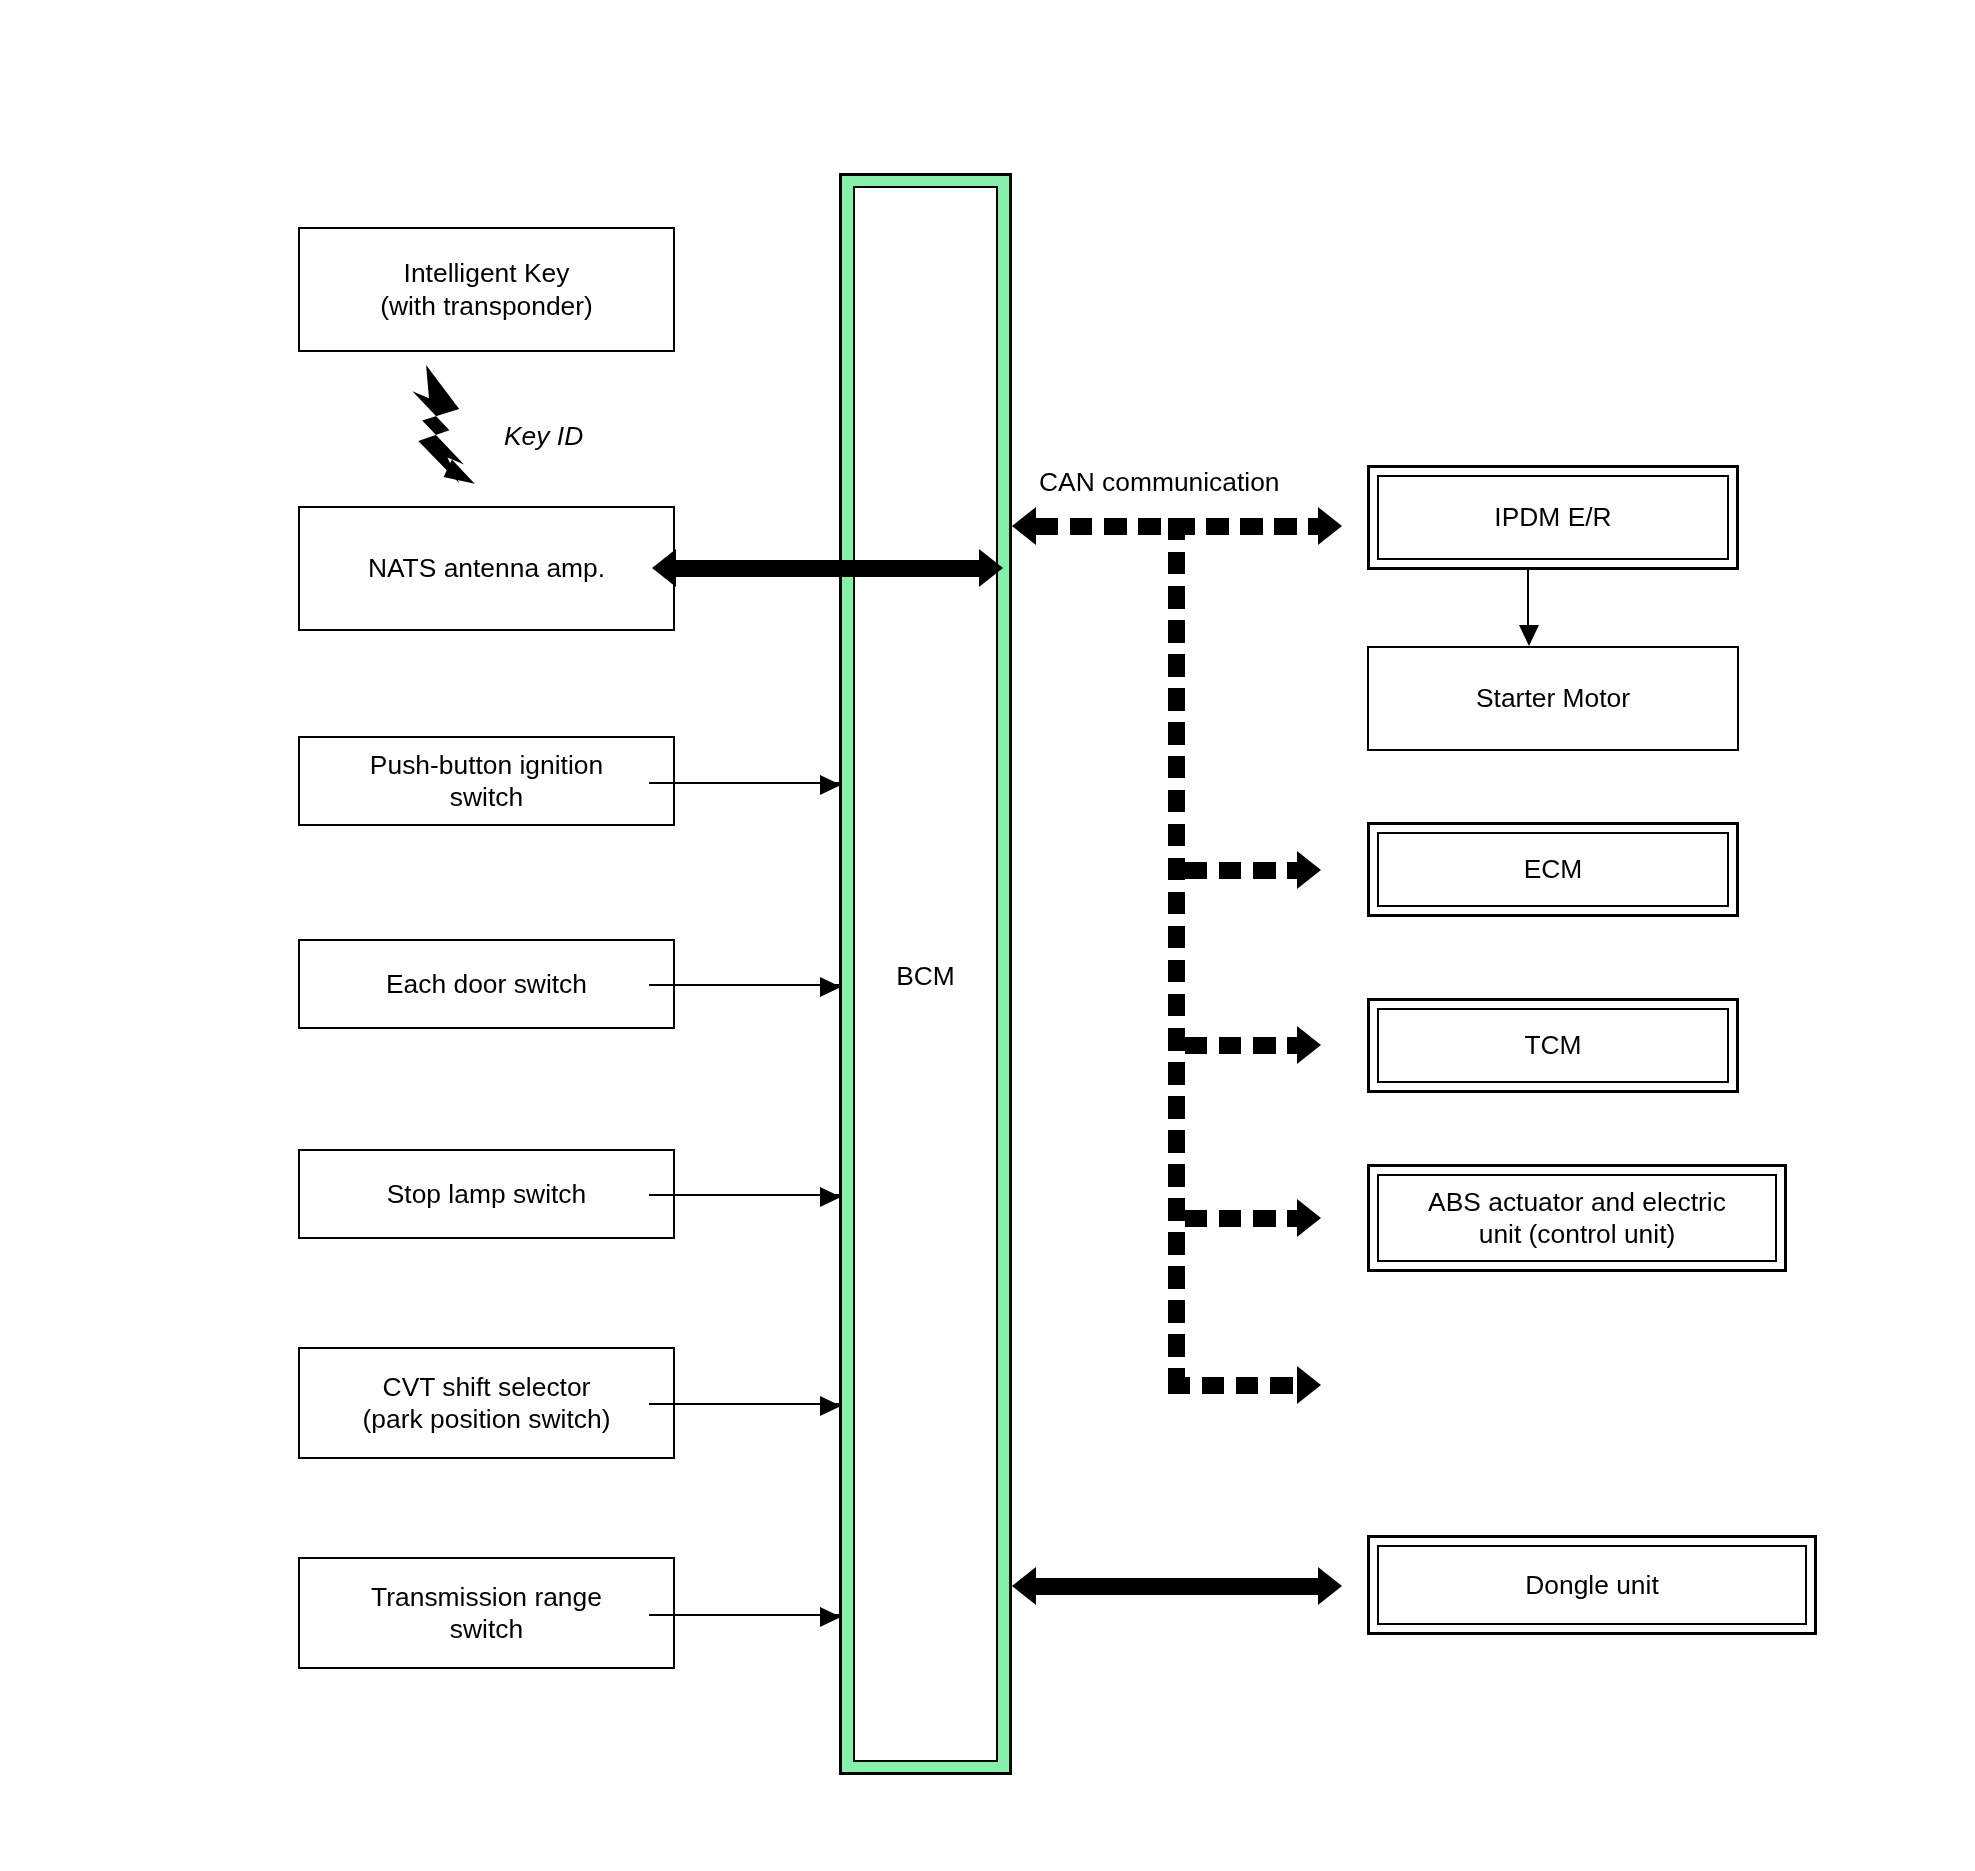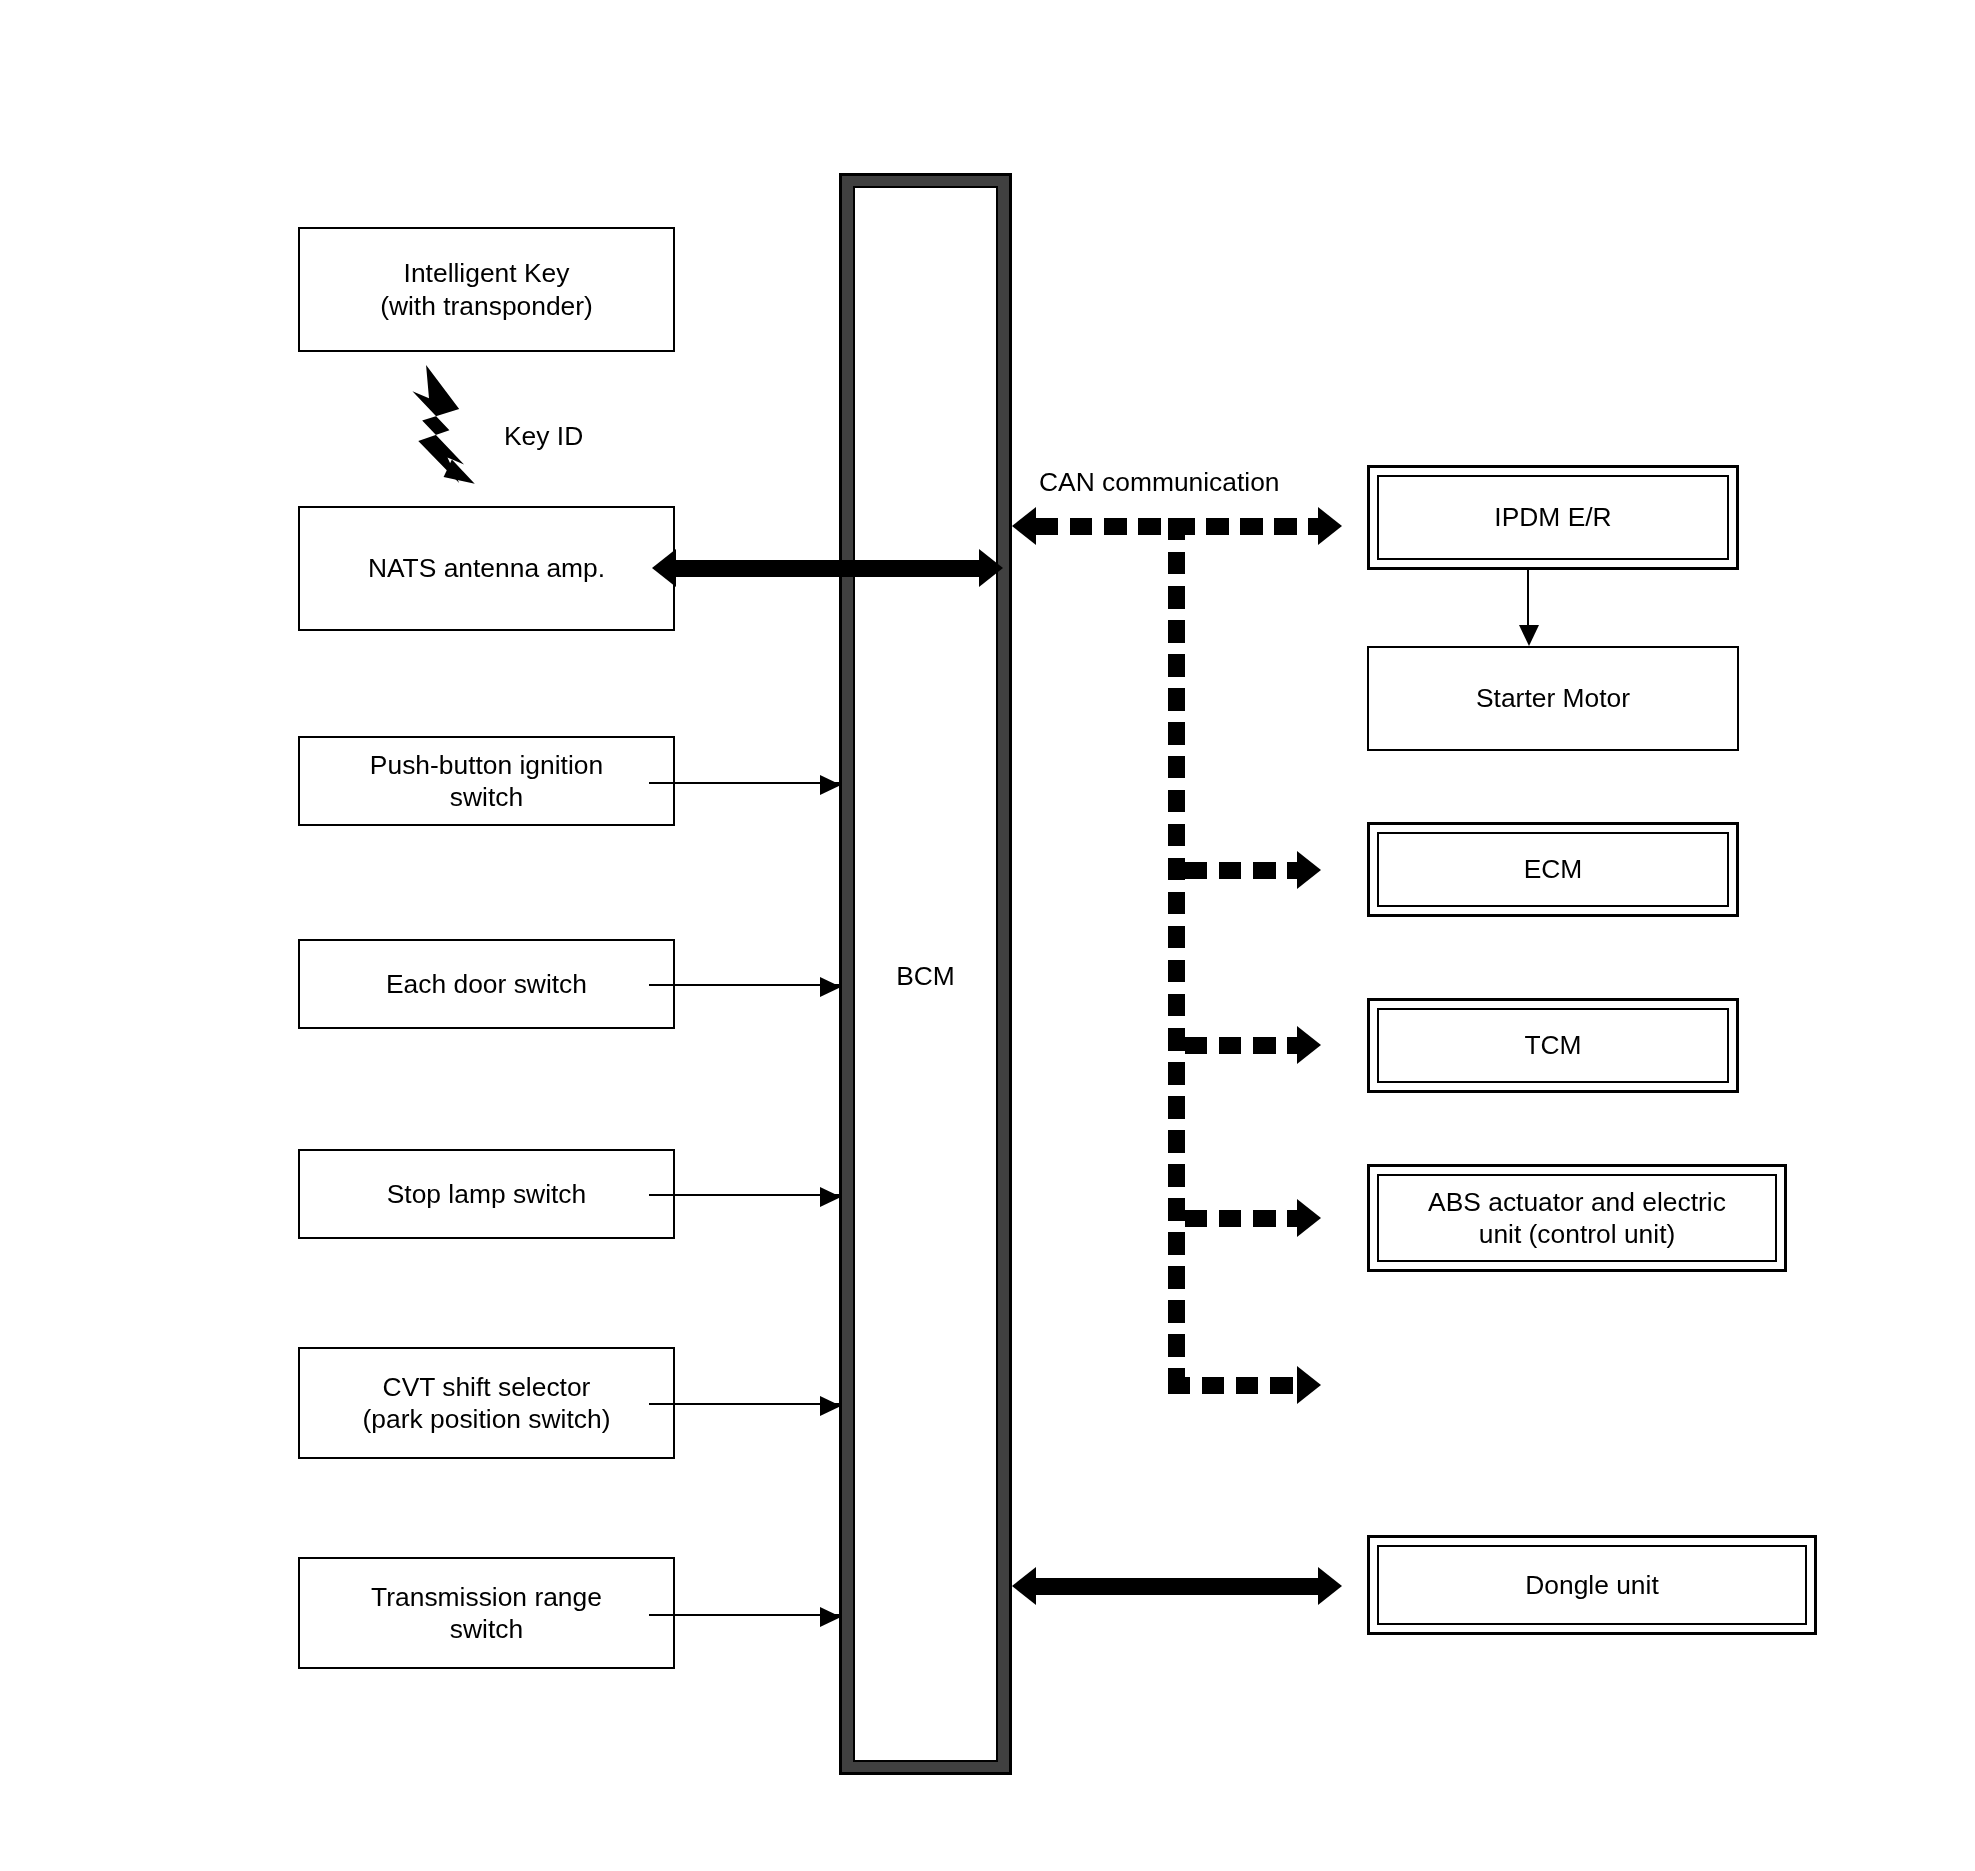--- a/index.html
+++ b/index.html
@@ -42,21 +42,21 @@
     text-align:center;
     background:#ffffff;
   }
   .node .label{display:block;}
 
   
   #bcm{
     position:absolute;
     box-sizing:border-box;
     border:3.4px solid #000000;
-    background:#404040;
+    background:#86efac;
     padding:9.8px 10.8px;
   }
   #bcm .inner{
     box-sizing:border-box;
     width:100%;
     height:100%;
     border:2.9px solid #000000;
     background:#ffffff;
     position:relative;
   }
@@ -211,21 +211,21 @@
       <span class="label">Transmission range</span>
       <span class="label">switch</span>
     </div>
   </div>
 
   <svg class="bolt" style="left:391px;top:362px;width:112px;height:122px;" viewBox="0 0 230 250" xmlns="http://www.w3.org/2000/svg">
     <path d="M 72 6 L 140 96 L 64 120 L 150 210 L 116 196 L 140 248
              L 56 162 L 120 140 L 44 60 L 78 74 Z" fill="#000000"></path>
     <path d="M 125 200 L 172 250 L 108 236 Z" fill="#000000"></path>
   </svg>
-  <div class="free-label" style="left:504px;top:421px;">Key ID</div>
+  <div class="free-label" style="left:504px;top:421px;font-style:italic;">Key ID</div>
 
   <div id="bcm" style="left:839px;top:173px;width:173px;height:1602px;">
     <div class="inner">
       <div class="label" style="top:773px;">BCM</div>
     </div>
   </div>
 
   <div class="bold-arrow" style="left:676px;top:560px;width:303px;"></div>
 
   <div class="thin-arrow" style="left:649px;top:782px;width:191px;"></div>

